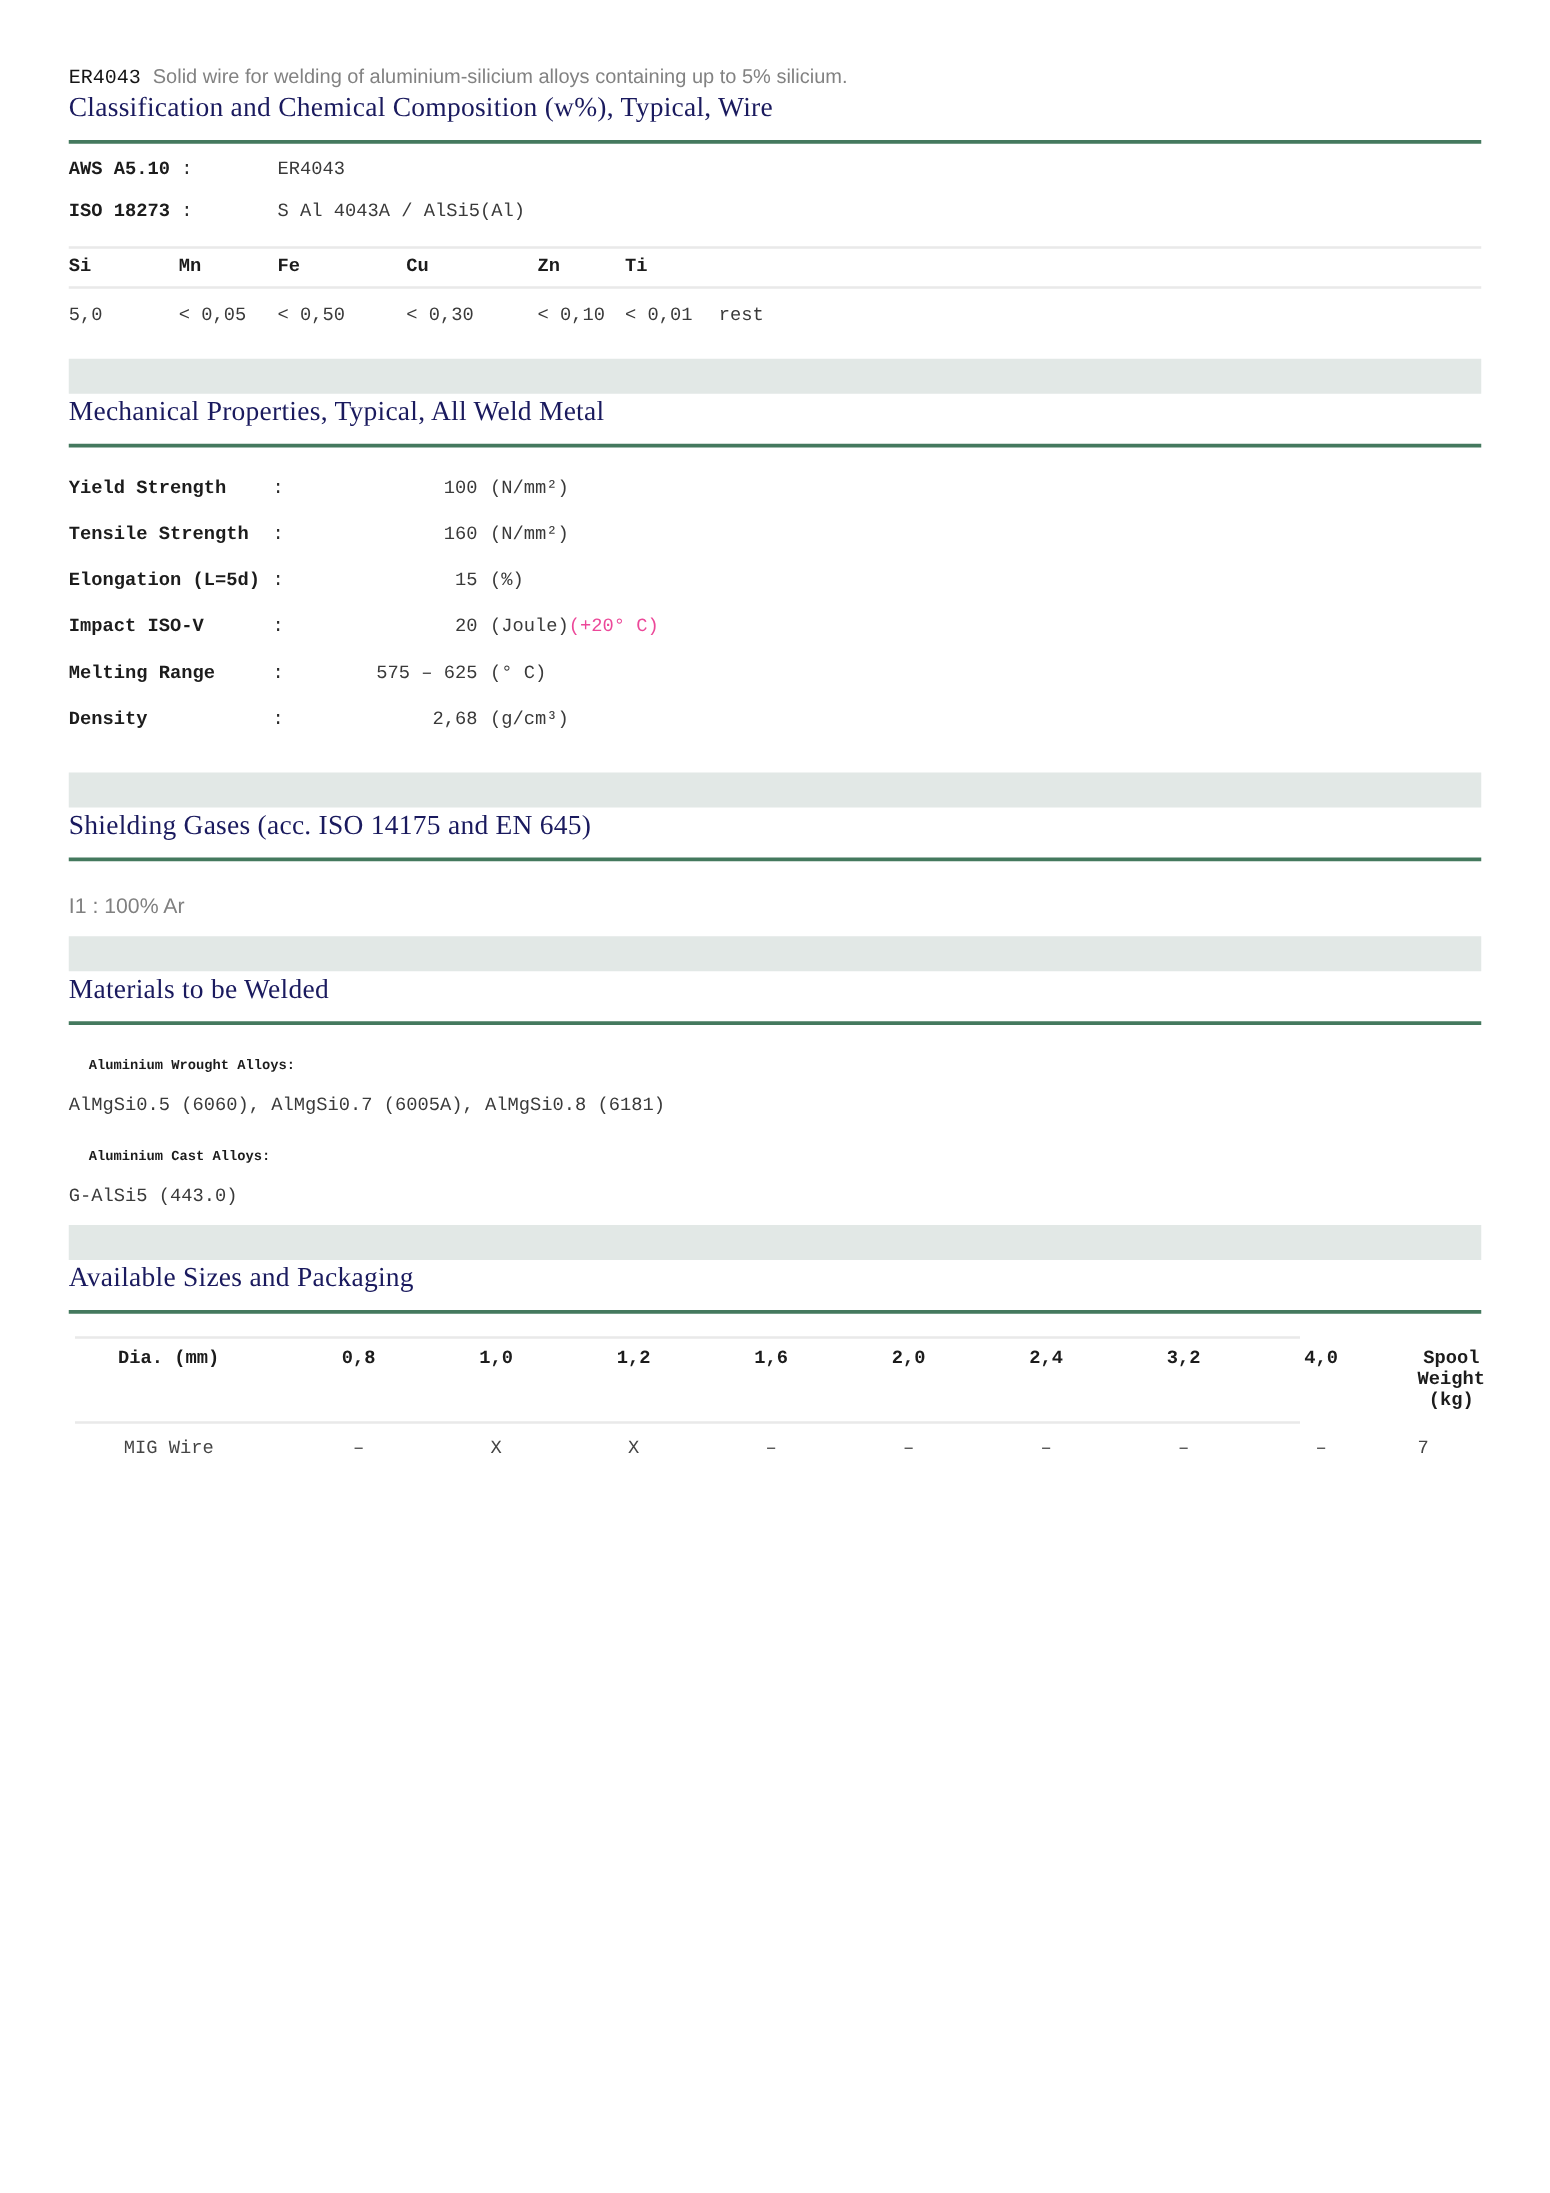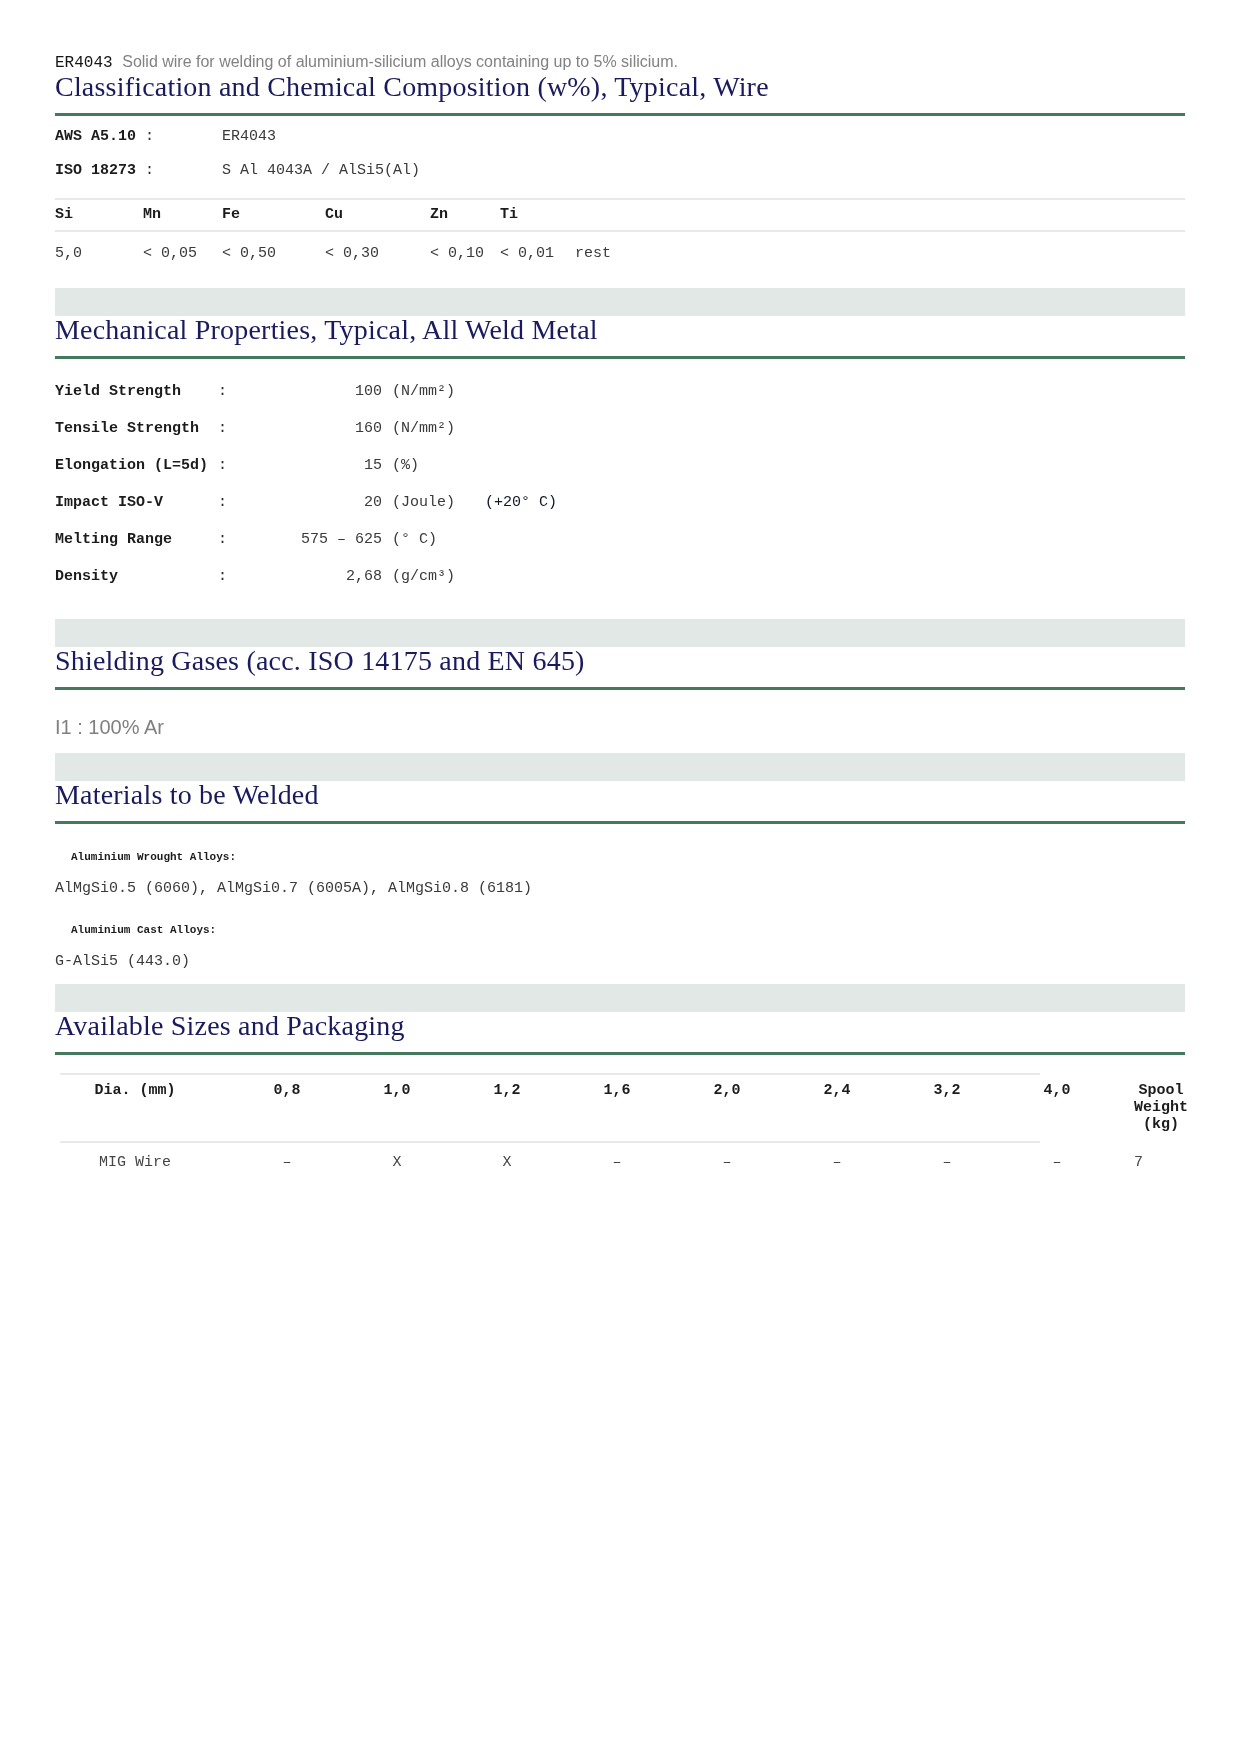--- a/index.html
+++ b/index.html
@@ -14,21 +14,21 @@
   }
   
   .intro { margin:0 0 0 0; font-size:16px; line-height:20px; }
   .intro .product { font-family:"Liberation Mono","DejaVu Sans Mono",monospace; color:#151515; }
   .intro .desc { font-family:"Liberation Sans","DejaVu Sans",sans-serif; color:#828282; }
 
   
   h2.sec-title {
     font-family:"Liberation Serif","DejaVu Serif",serif;
     font-weight:normal;
-    font-size:28px;
+    font-size:22px;
     color:#1a1a5e;
     margin:0;
     letter-spacing:0.2px;
     line-height:28px;
   }
   .h-gap1 { margin-top:28px; }
   .h-gap2 { margin-top:9px; }
   .rule { height:3px; background:#44795e; margin-top:12px; }
 
   
@@ -47,24 +47,24 @@
   .comp-head { border-top:2px solid #e9e9e9; border-bottom:2px solid #e9e9e9; padding:6px 0 7px 0; font-weight:bold; }
   .comp-vals { padding:13px 0 12px 0; color:#3a3a3a; }
 
   
   .mech { margin-top:24px; }
   .mech-row { display:flex; height:37px; font-size:15px; }
   .m-label { font-weight:bold; width:163px; flex:none; }
   .m-sep { width:14px; flex:none; color:#2a2a2a; }
   .m-val { width:150px; flex:none; text-align:right; color:#3a3a3a; }
   .m-unit { margin-left:10px; color:#3a3a3a; }
-  .m-note { margin-left:30px; color:#0f172a; }
-
-  
-  .gas-line { font-family:"Liberation Sans","DejaVu Sans",sans-serif; font-size:20px; color:#808080; margin-top:26px; }
+  .m-note { color:#ec4899; }
+
+  
+  .gas-line { font-family:"Liberation Sans","DejaVu Sans",sans-serif; font-size:17px; color:#808080; margin-top:26px; }
 
   
   .materials { margin-top:4px; }
   .mat-heading { font-size:11px; font-weight:bold; margin-top:27px;margin-left:16px; }
   .mat-items { font-size:15px; color:#3a3a3a; margin-top:17px; }
 
   
   .sizes-table { margin-top:18px; margin-left:5px; width:980px; font-size:15px; }
   .sizes-row { display:grid; grid-template-columns:150px repeat(8,66px) 1fr;gap:44px; }
   .sizes-head { border-top:2px solid #e9e9e9; border-bottom:2px solid #e9e9e9; padding:7px 0 8px 0; font-weight:bold; }

